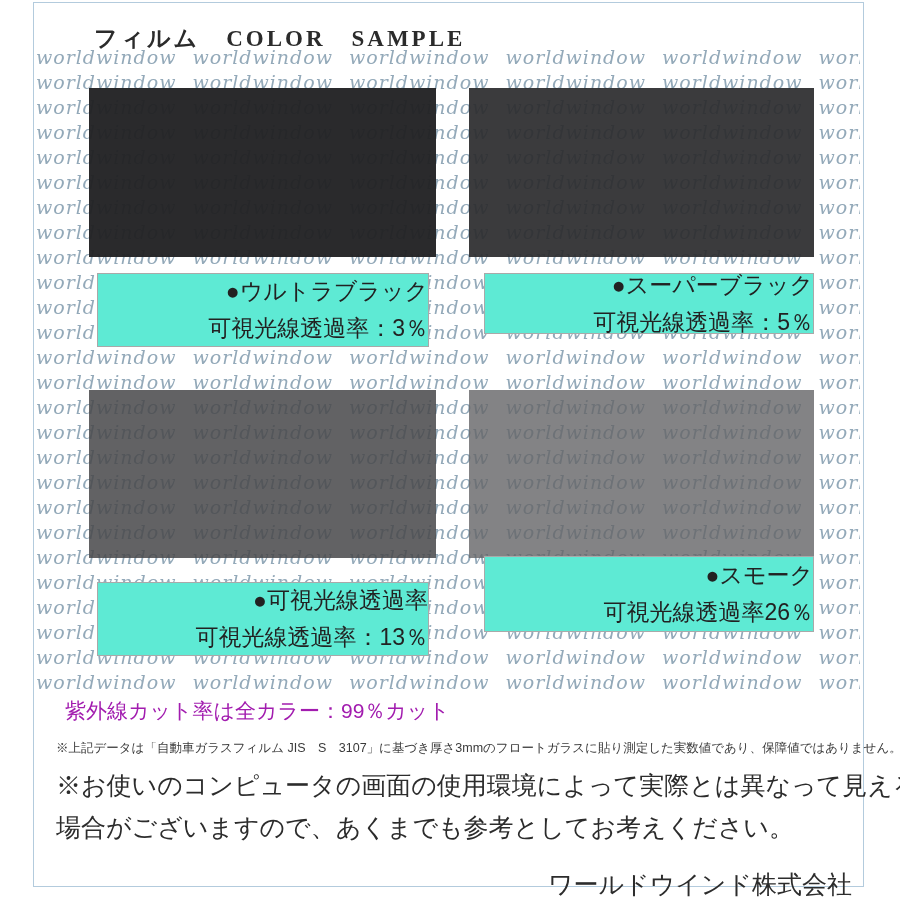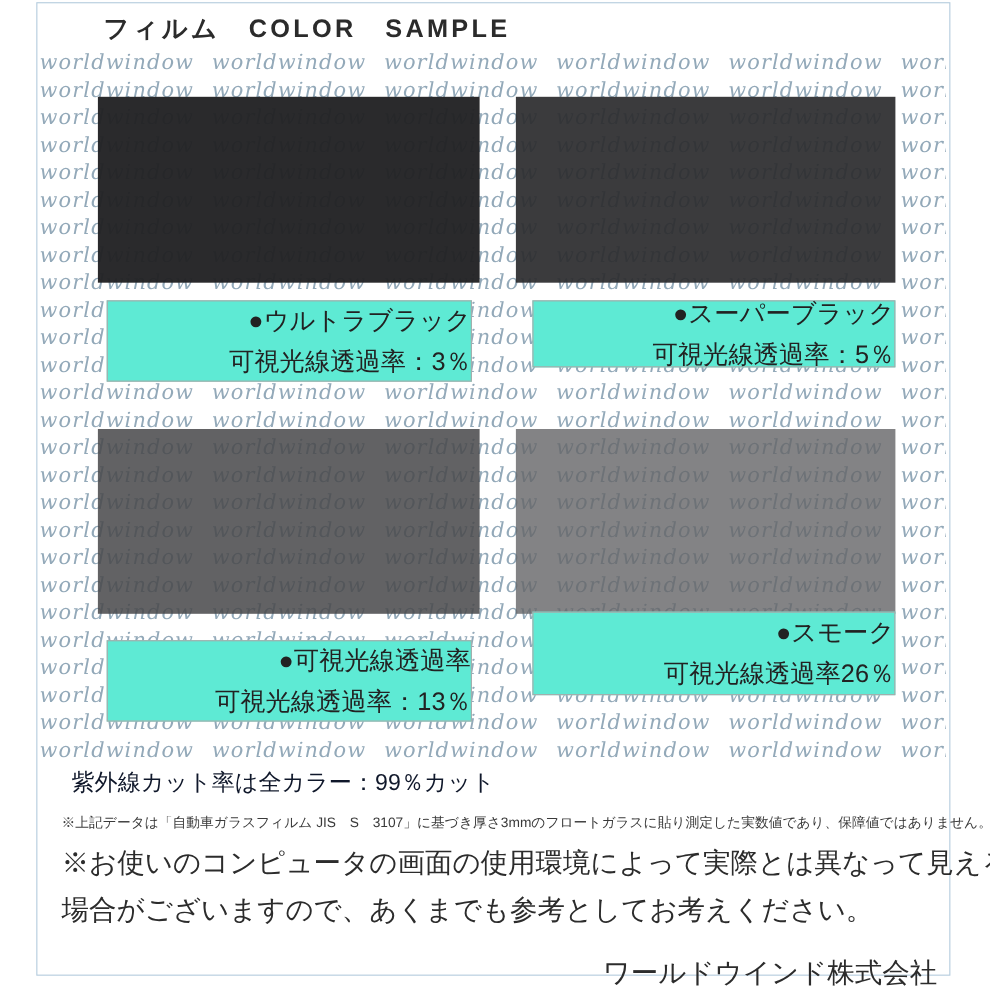--- a/index.html
+++ b/index.html
@@ -1,37 +1,37 @@
 <!DOCTYPE html>
 <html><head>
 <meta charset="utf-8">
 <style>
   html,body{margin:0;padding:0;background:#ffffff;}
   body{width:900px;height:900px;font-family:"Liberation Sans",sans-serif;color:#2e2e2e;}
   .sheet{position:relative;width:900px;height:900px;background:#fff;overflow:hidden;}
   .frame{position:absolute;left:33px;top:2px;width:831px;height:885px;border:1px solid #b3cbdd;background:#fff;box-sizing:border-box;}
-  .title{position:absolute;left:60px;top:8px;font-size:23px;font-weight:bold;letter-spacing:3px;color:#2b2b2b;white-space:nowrap;}
+  .title{position:absolute;left:60px;top:20px;font-size:23px;font-weight:bold;letter-spacing:3px;color:#2b2b2b;white-space:nowrap;font-family:Liberation Serif, serif;}
   .wm-area{position:absolute;left:2px;top:42px;width:824px;height:650px;overflow:hidden;
            color:#93a9b9;font-family:"DejaVu Serif",serif;font-style:italic;
            font-size:19px;line-height:25px;letter-spacing:1px;}
   .wm-row{white-space:nowrap;word-spacing:9px;}
   .swatch{position:absolute;}
   .swatch-ultra{left:55px;top:85px;width:347px;height:169px;}
   .swatch-super{left:435px;top:85px;width:345px;height:169px;}
   .swatch-darksmoke{left:55px;top:387px;width:347px;height:168px;}
   .swatch-smoke{left:435px;top:387px;width:345px;height:168px;}
   .label-box{position:absolute;background:#5eead4;border:1px solid #a9a9a9;box-sizing:border-box;
              display:flex;flex-direction:column;align-items:flex-end;justify-content:center;gap:6px;}
   .label-1{left:63px;top:270px;width:332px;height:74px;}
   .label-2{left:450px;top:270px;width:330px;height:61px;}
   .label-3{left:63px;top:579px;width:332px;height:74px;}
   .label-4{left:450px;top:553px;width:330px;height:76px;}
   .sample-name{font-size:23px;color:#222;white-space:nowrap;}
   .sample-rate{font-size:23px;color:#222;white-space:nowrap;}
-  .uv-note{position:absolute;left:31px;top:694px;font-size:21px;color:#0f172a;white-space:nowrap;}
+  .uv-note{position:absolute;left:31px;top:694px;font-size:21px;color:#a21caf;white-space:nowrap;}
   .jis-note{position:absolute;left:22px;top:737px;font-size:12.5px;color:#3a3a3a;white-space:nowrap;}
   .disclaimer{position:absolute;left:22px;top:761px;font-size:25px;color:#2c2c2c;line-height:42px;white-space:nowrap;}
   .company{position:absolute;right:11px;top:845px;font-size:25px;color:#2c2c2c;white-space:nowrap;margin-top:20px;}
 </style>
 </head>
 <body>
 
 <div class="sheet">
   <div class="frame">
 

